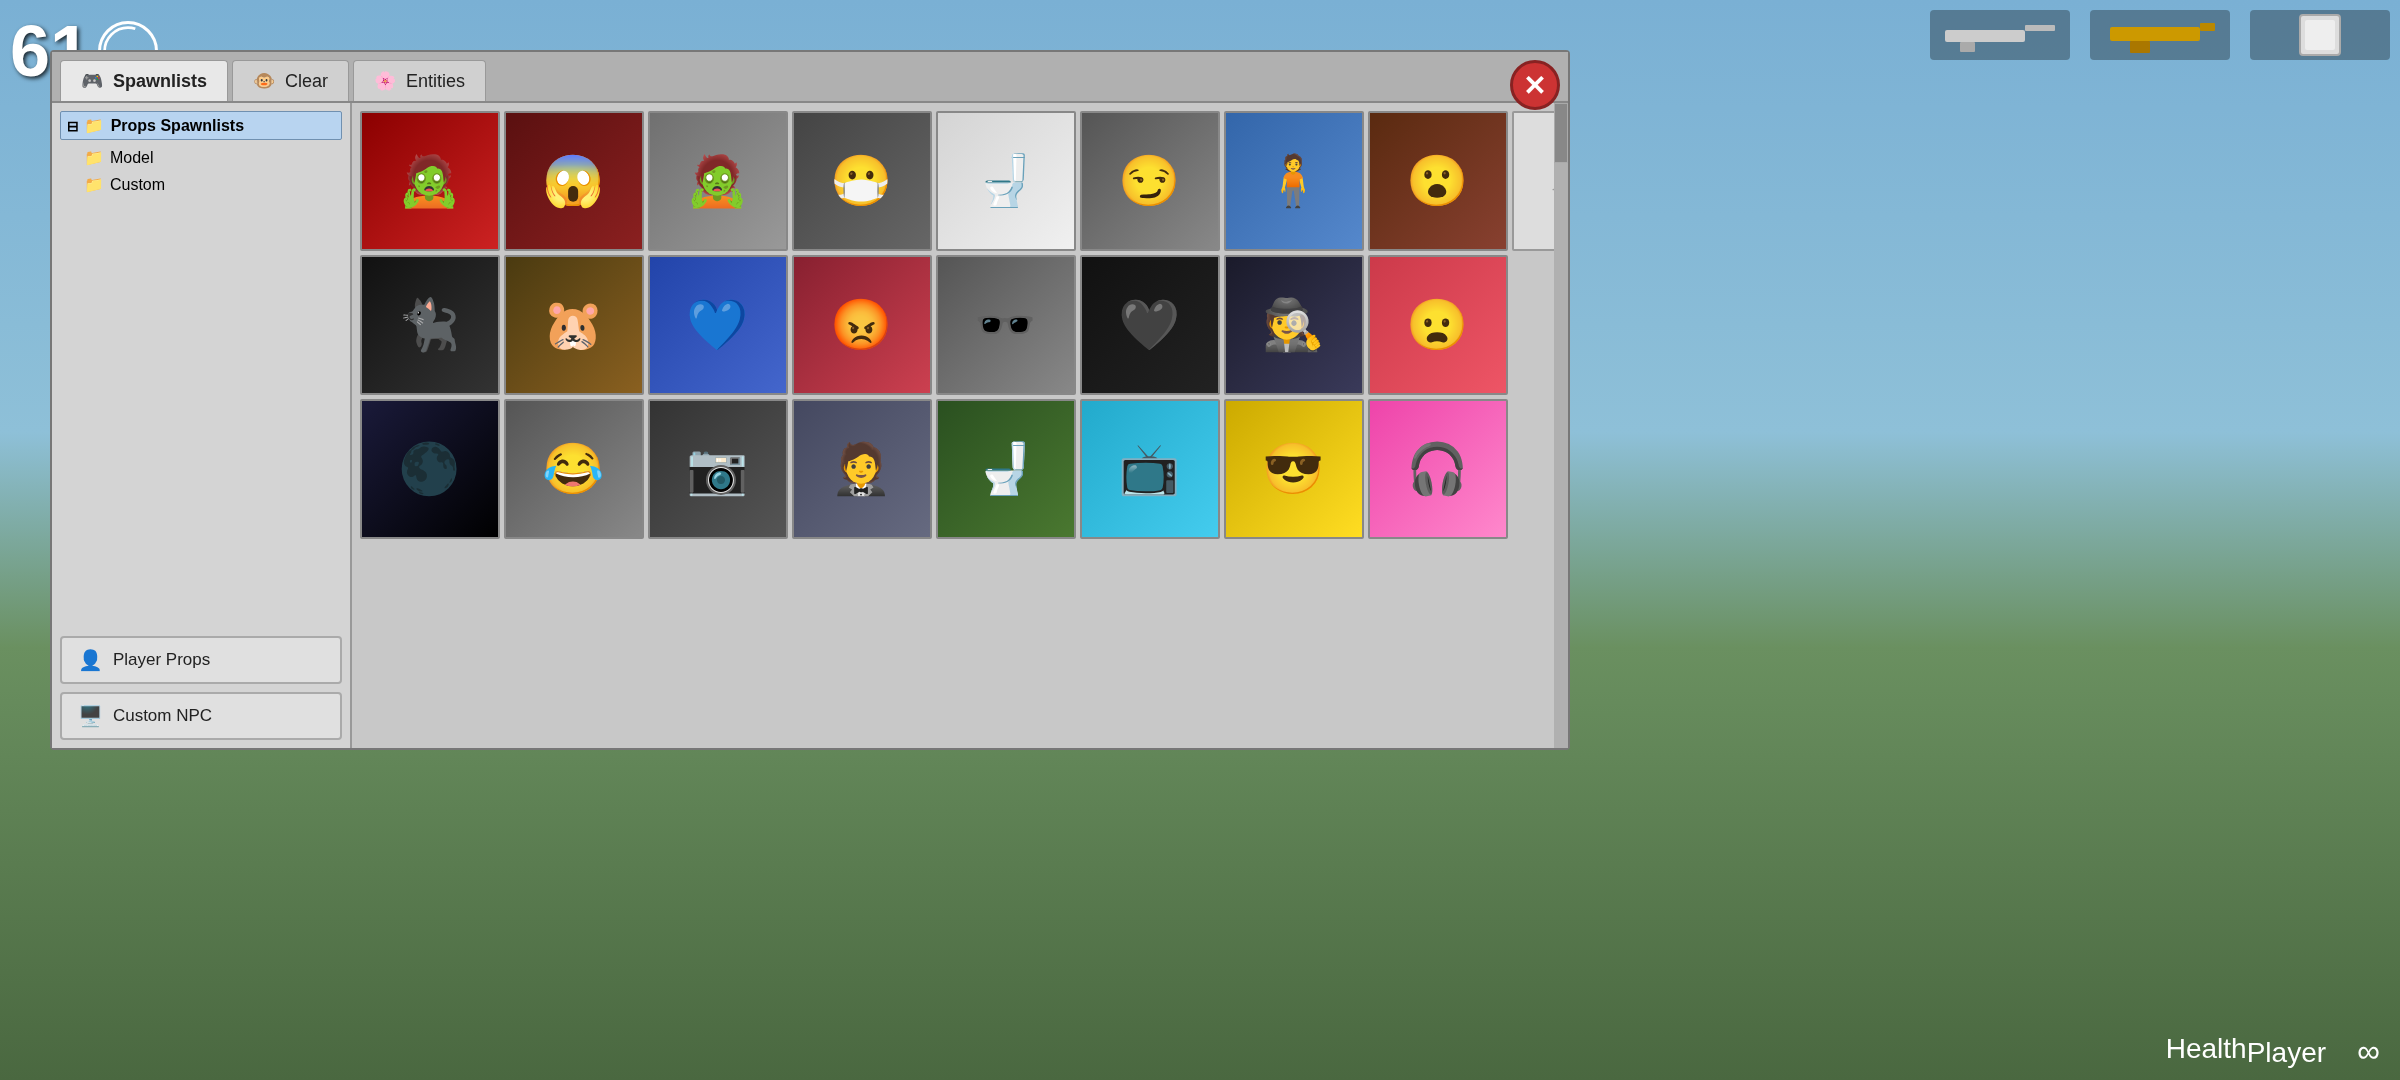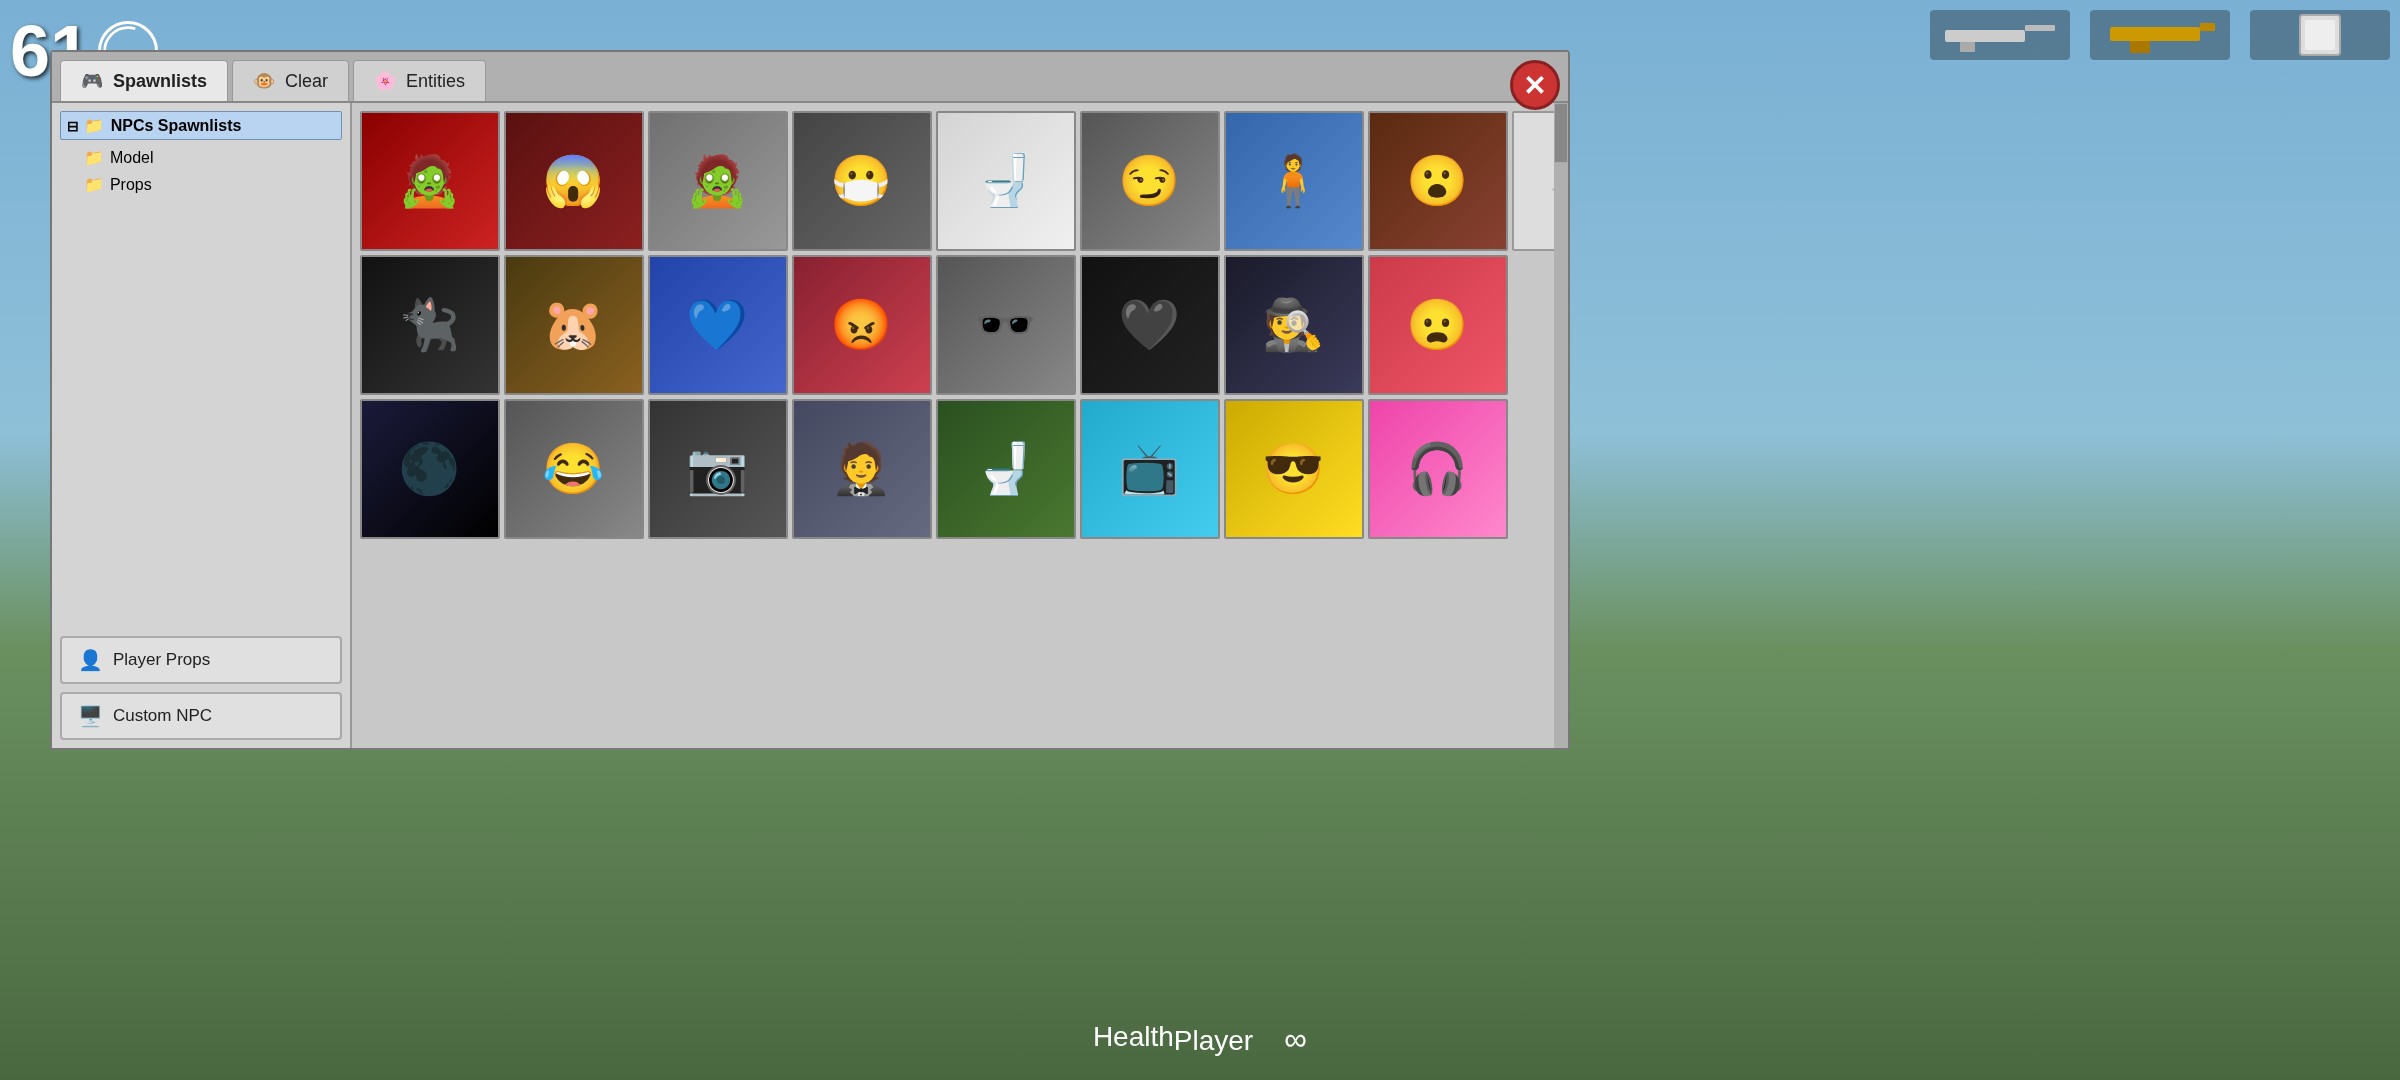--- a/index.html
+++ b/index.html
@@ -53,26 +53,26 @@
       height: 50px;
       background: rgba(0,0,0,0.3);
       border-radius: 4px;
       display: flex;
       align-items: center;
       justify-content: center;
     }
 
     .hud-bottom {
       position: absolute;
-      bottom: 22px;
+      bottom: 10px;
       left: 0;
       right: 0;
       z-index: 2;
       display: flex;
-      justify-content: center;
+      justify-content: flex-end;
       padding: 0 20px;
       color: white;
       font-size: 28px;
     }
 
     
     .tabs-bar {
       display: flex;
       gap: 4px;
       padding: 8px 8px 0 8px;
@@ -393,30 +393,30 @@
     </div>
 
     <div class="panel-body">
 
       <div class="sidebar">
         <div class="tree-section">
 
           <div class="tree-root">
             <span class="tree-root-icon">⊟</span>
             <span class="folder-icon">📁</span>
-            <span>NPCs Spawnlists</span>
+            <span>Props Spawnlists</span>
           </div>
 
           <div class="tree-item">
             <span class="folder-icon">📁</span>
             <span>Model</span>
           </div>
           <div class="tree-item">
             <span class="folder-icon">📁</span>
-            <span>Props</span>
+            <span>Custom</span>
           </div>
         </div>
 
         <div class="sidebar-buttons">
           <button class="sidebar-btn">
             <span class="btn-icon">👤</span>
             <span>Player Props</span>
           </button>
           <button class="sidebar-btn">
             <span class="btn-icon">🖥️</span>

